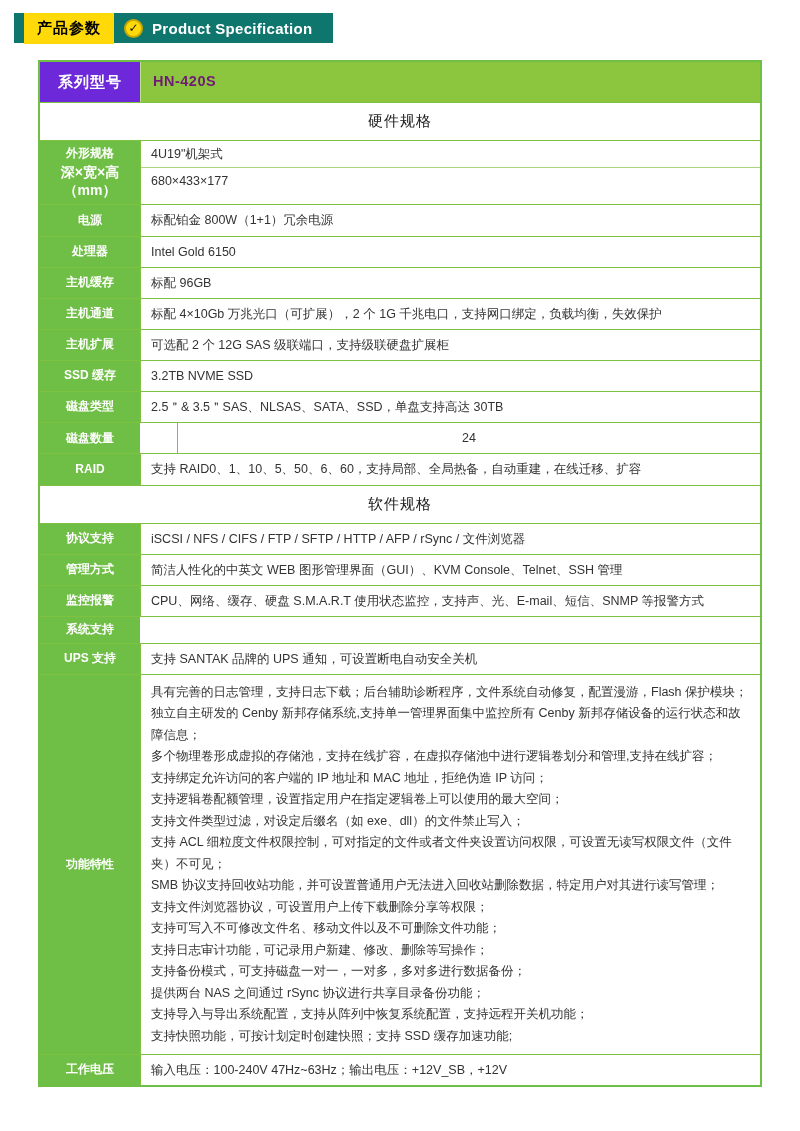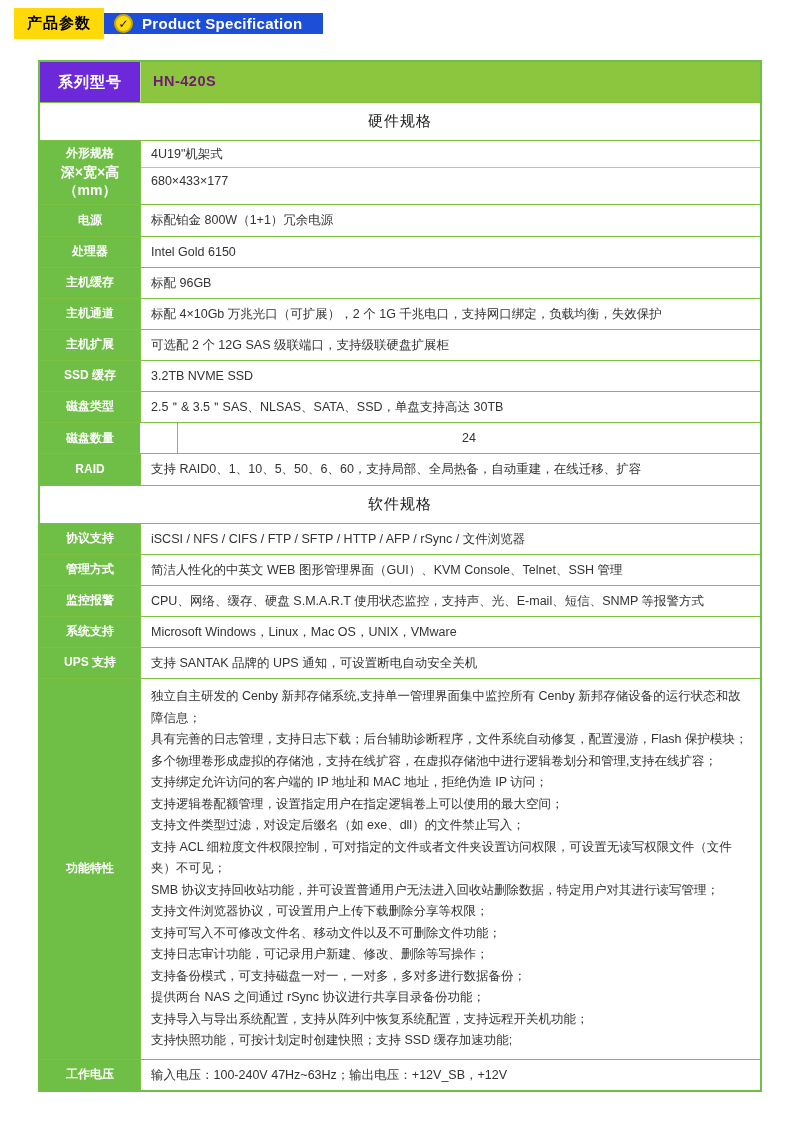--- a/index.html
+++ b/index.html
@@ -5,23 +5,24 @@
   * { box-sizing: border-box; margin: 0; padding: 0; }
   html, body { background: #ffffff; }
   body {
     width: 800px; height: 1131px; position: relative;
     font-family: "Liberation Sans", "DejaVu Sans", sans-serif;
     color: #333;
   }
 
   
   .top-bar {
-    position: absolute; left: 14px; top: 13px; height: 21px;
-    background: #1d4ed8; display: flex; align-items: center;
+    position: absolute; left: 14px; top: 13px; height: 30px;
+    background: #0f766e; display: flex; align-items: center;
     padding-right: 20px;
+    padding-left: 10px;
   }
   .top-bar .zh-block {
     background: #FFD908; color: #000; font-weight: bold; font-size: 15px;
     height: 31px; display: flex; align-items: center; padding: 0 13px;
     letter-spacing: 1px;
   }
   .top-bar .badge {
     width: 19px; height: 19px; border-radius: 50%;
     background: #FFD908; color: #101010;
     display: flex; align-items: center; justify-content: center;
@@ -153,31 +154,30 @@
     <div class="row">
       <div class="cell label">管理方式</div>
       <div class="cell value">简洁人性化的中英文 WEB 图形管理界面（GUI）、KVM Console、Telnet、SSH 管理</div>
     </div>
     <div class="row">
       <div class="cell label">监控报警</div>
       <div class="cell value">CPU、网络、缓存、硬盘 S.M.A.R.T 使用状态监控，支持声、光、E-mail、短信、SNMP 等报警方式</div>
     </div>
     <div class="row">
       <div class="cell label">系统支持</div>
-      <div class="cell value">Microsoft Windows，Linux，Mac OS，UNIX，VMware</div>
     </div>
     <div class="row">
       <div class="cell label">UPS 支持</div>
       <div class="cell value">支持 SANTAK 品牌的 UPS 通知，可设置断电自动安全关机</div>
     </div>
     <div class="row">
       <div class="cell label">功能特性</div>
       <div class="cell value lines">
+        <div class="vline">具有完善的日志管理，支持日志下载；后台辅助诊断程序，文件系统自动修复，配置漫游，Flash 保护模块；</div>
         <div class="vline">独立自主研发的 Cenby 新邦存储系统,支持单一管理界面集中监控所有 Cenby 新邦存储设备的运行状态和故障信息；</div>
-        <div class="vline">具有完善的日志管理，支持日志下载；后台辅助诊断程序，文件系统自动修复，配置漫游，Flash 保护模块；</div>
         <div class="vline">多个物理卷形成虚拟的存储池，支持在线扩容，在虚拟存储池中进行逻辑卷划分和管理,支持在线扩容；</div>
         <div class="vline">支持绑定允许访问的客户端的 IP 地址和 MAC 地址，拒绝伪造 IP 访问；</div>
         <div class="vline">支持逻辑卷配额管理，设置指定用户在指定逻辑卷上可以使用的最大空间；</div>
         <div class="vline">支持文件类型过滤，对设定后缀名（如 exe、dll）的文件禁止写入；</div>
         <div class="vline">支持 ACL 细粒度文件权限控制，可对指定的文件或者文件夹设置访问权限，可设置无读写权限文件（文件夹）不可见；</div>
         <div class="vline">SMB 协议支持回收站功能，并可设置普通用户无法进入回收站删除数据，特定用户对其进行读写管理；</div>
         <div class="vline">支持文件浏览器协议，可设置用户上传下载删除分享等权限；</div>
         <div class="vline">支持可写入不可修改文件名、移动文件以及不可删除文件功能；</div>
         <div class="vline">支持日志审计功能，可记录用户新建、修改、删除等写操作；</div>
         <div class="vline">支持备份模式，可支持磁盘一对一，一对多，多对多进行数据备份；</div>

